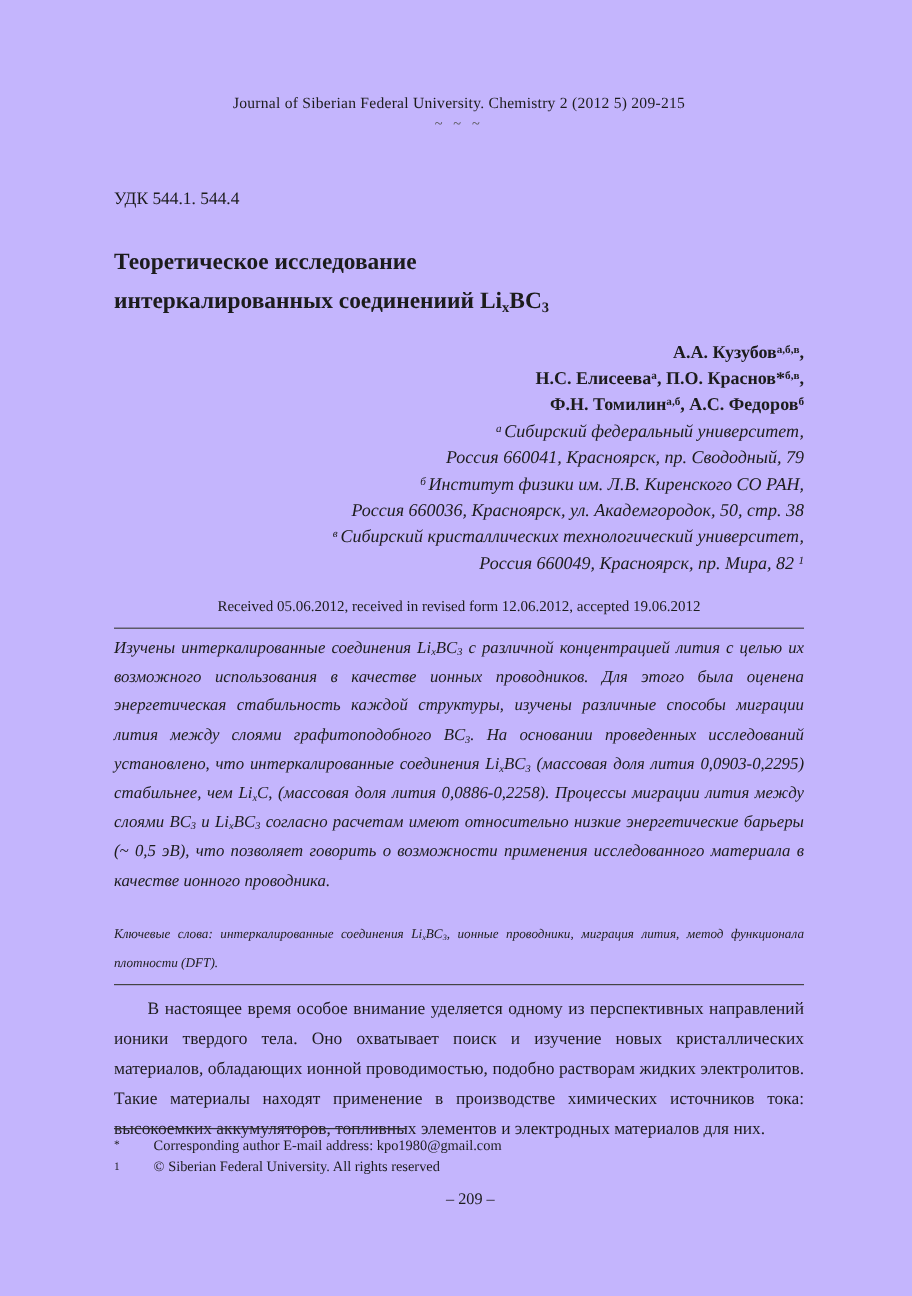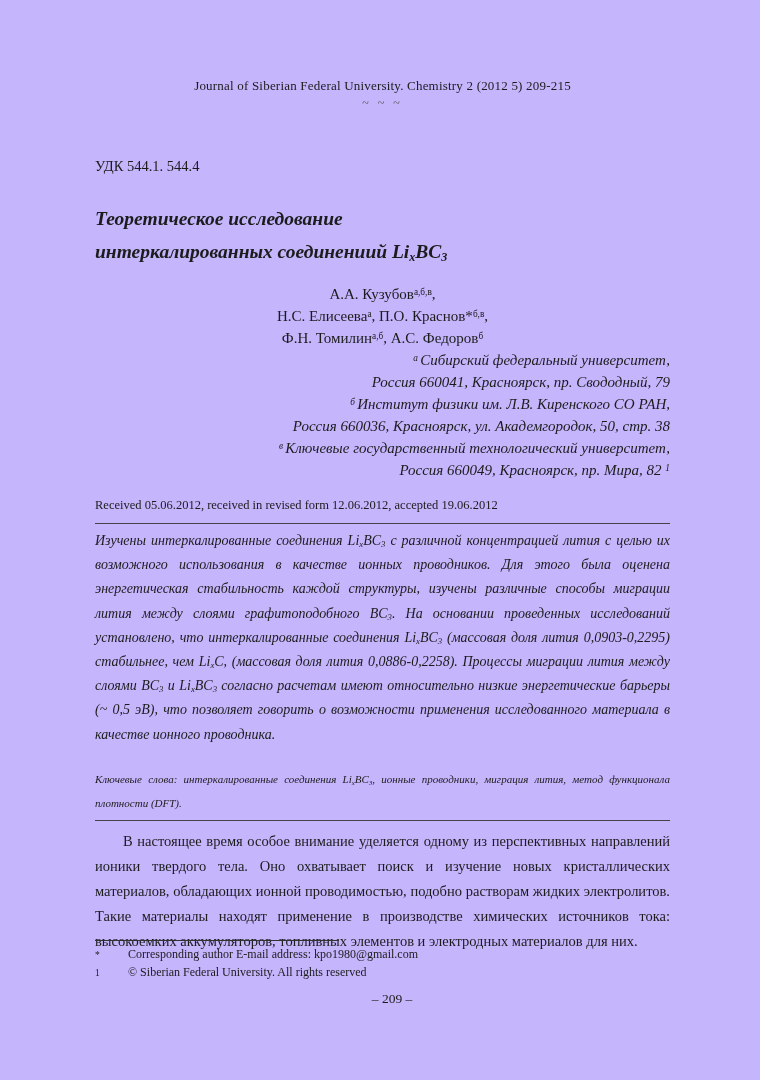--- a/index.html
+++ b/index.html
@@ -33,38 +33,37 @@
   }
   .udk {
     margin-top: 47px;
     font-size: 14.5px;
   }
   .title {
     margin-top: 27px;
     font-weight: bold;
     font-size: 19.5px;
     line-height: 33px;
-    font-style: italic;
   }
   .authors {
     margin-top: 15px;
-    text-align: center;
-    font-weight: normal;
+    text-align: right;
+    font-weight: bold;
     font-size: 15px;
     line-height: 22px;
   }
   .affiliations {
     text-align: right;
     font-style: italic;
     font-size: 15px;
     line-height: 22px;
   }
   .received {
     margin-top: 17px;
-    text-align: left;
+    text-align: center;
     font-size: 12.5px;
   }
   .rule {
     border: none;
     border-top: 1px solid #444;
     margin: 10px 0 0 0;
   }
   .abstract {
     margin-top: 5px;
     font-style: italic;
@@ -151,21 +150,21 @@
       <div><span>А.А. Кузубов</span><sup>а,б,в</sup><span>,</span></div>
       <div><span>Н.С. Елисеева</span><sup>а</sup><span>, П.О. Краснов*</span><sup>б,в</sup><span>,</span></div>
       <div><span>Ф.Н. Томилин</span><sup>а,б</sup><span>, А.С. Федоров</span><sup>б</sup></div>
     </div>
 
     <div class="affiliations">
       <div><sup>а </sup><span>Сибирский федеральный университет,</span></div>
       <div><span>Россия 660041, Красноярск, пр. Свододный, 79</span></div>
       <div><sup>б </sup><span>Институт физики им. Л.В. Киренского СО РАН,</span></div>
       <div><span>Россия 660036, Красноярск, ул. Академгородок, 50, стр. 38</span></div>
-      <div><sup>в </sup><span>Ключевые государственный технологический университет,</span></div>
+      <div><sup>в </sup><span>Сибирский кристаллических технологический университет,</span></div>
       <div><span>Россия 660049, Красноярск, пр. Мира, 82 </span><sup>1</sup></div>
     </div>
 
     <div class="received">Received 05.06.2012, received in revised form 12.06.2012, accepted 19.06.2012</div>
 
     <hr class="rule">
 
     <div class="abstract"><span>Изучены интеркалированные соединения Li</span><sub>x</sub><span>BC</span><sub>3</sub><span> с различной концентрацией лития с целью их возможного использования в качестве ионных проводников. Для этого была оценена энергетическая стабильность каждой структуры, изучены различные способы миграции лития между слоями графитоподобного BC</span><sub>3</sub><span>. На основании проведенных исследований установлено, что интеркалированные соединения Li</span><sub>x</sub><span>BC</span><sub>3</sub><span> (массовая доля лития 0,0903-0,2295) стабильнее, чем Li</span><sub>x</sub><span>C, (массовая доля лития 0,0886-0,2258). Процессы миграции лития между слоями BC</span><sub>3</sub><span> и Li</span><sub>x</sub><span>BC</span><sub>3</sub><span> согласно расчетам имеют относительно низкие энергетические барьеры (~ 0,5 эВ), что позволяет говорить о возможности применения исследованного материала в качестве ионного проводника.</span></div>
 
     <div class="keywords"><span>Ключевые слова: интеркалированные соединения Li</span><sub>x</sub><span>BC</span><sub>3</sub><span>, ионные проводники, миграция лития, метод функционала плотности (DFT).</span></div>

